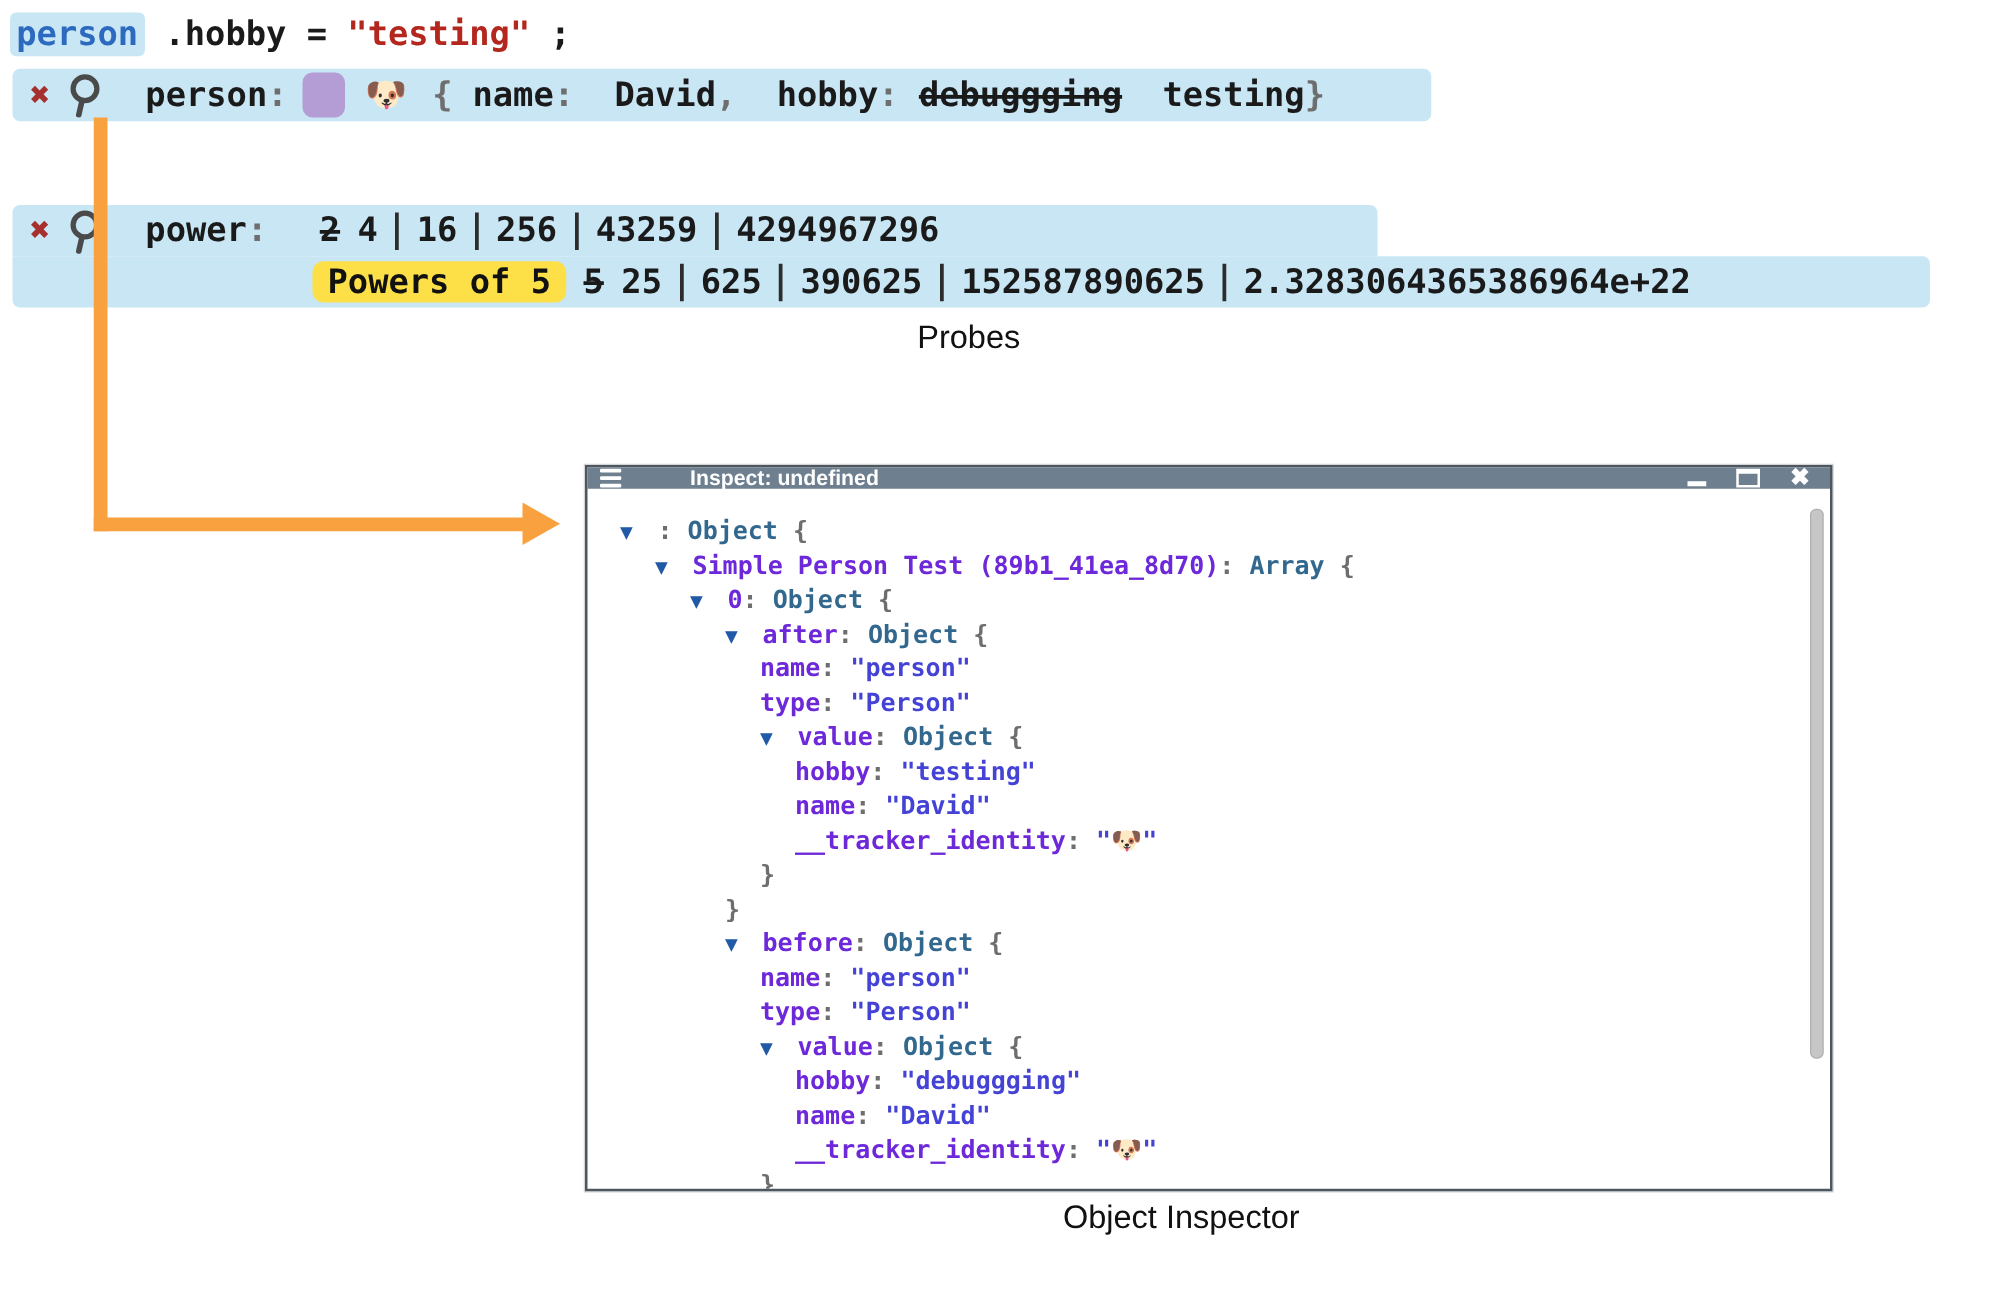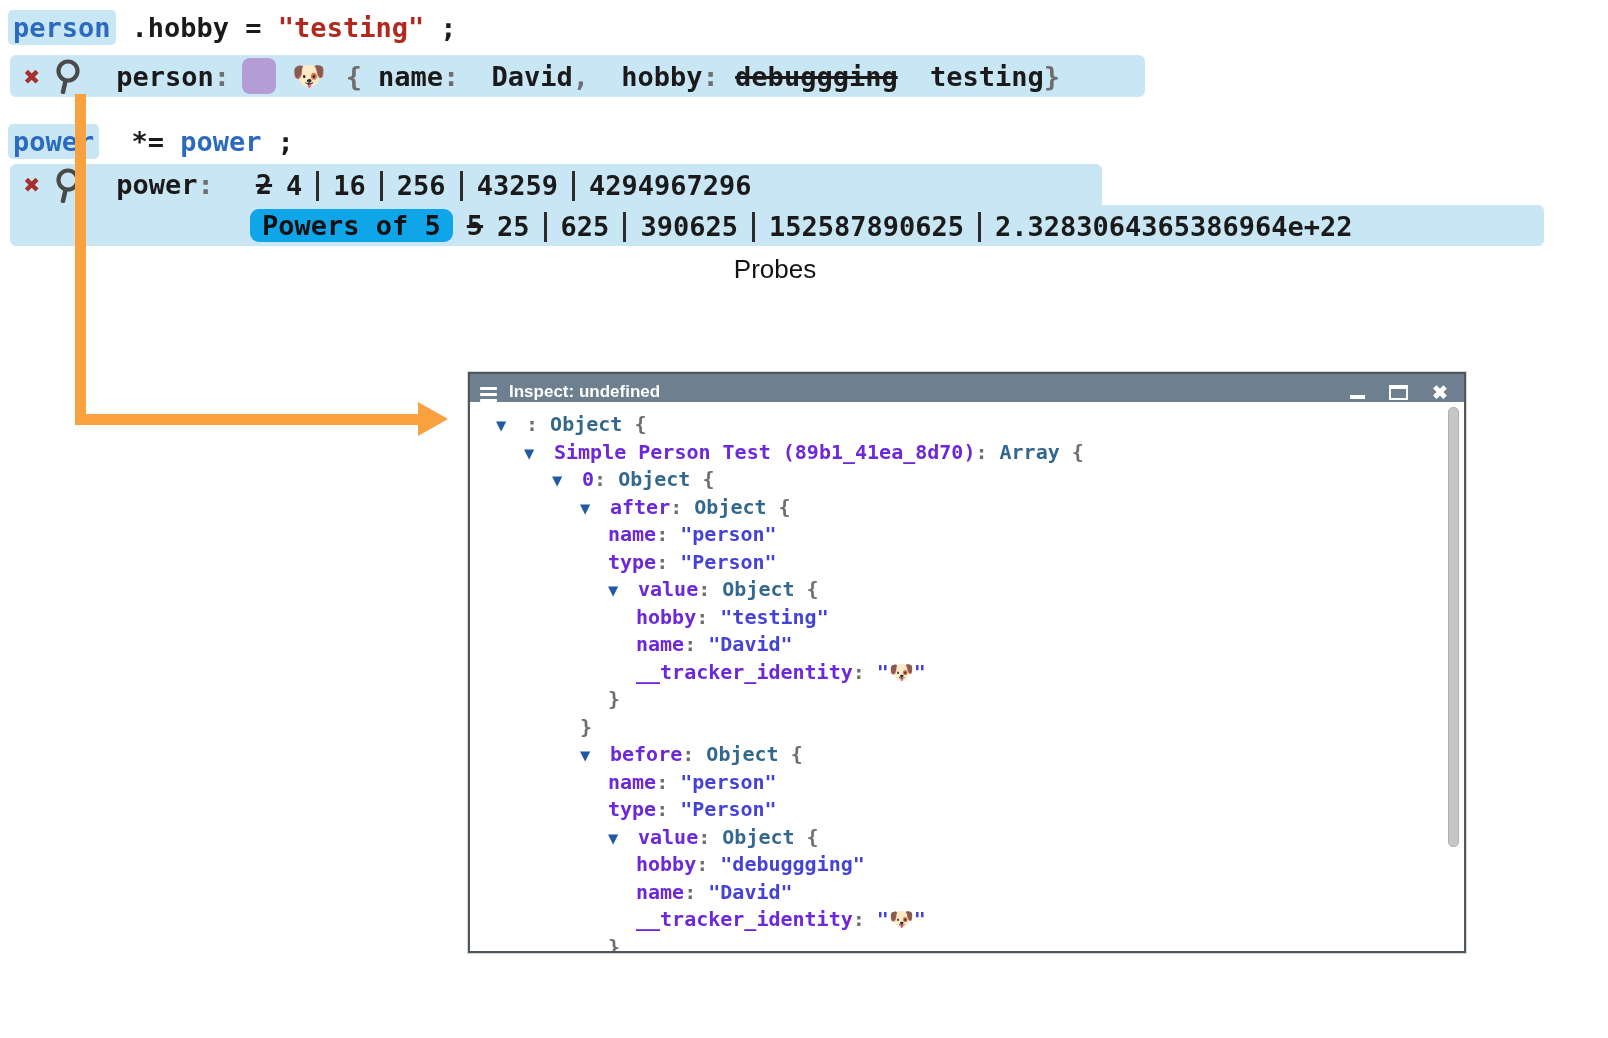--- a/index.html
+++ b/index.html
@@ -13,21 +13,21 @@
   .seg-var-hl{color:#2b6abf;background:#c9e6f5;border-radius:5px;padding:2px 5px;}
   .seg-var{color:#2b6abf;}
   .seg-string{color:#b3271e;}
   .seg-plain{color:#1a1a1a;padding-left:16px;}
   .seg-punct{color:#6e6e6e;}
   .seg-strike{color:#1a1a1a;text-decoration:line-through;text-decoration-thickness:3px;}
   .x-icon{color:#a5302e;font-size:27px;font-weight:bold;margin:0 12px 0 14px;line-height:1;}
   .probe-label{margin-right:6px;}
   .chip{border-radius:9px;padding:1px 12px;margin-right:14px;color:#111;}
   .chip-pink{background:#d29d97;}
-  .chip-green{background:#0ea5e9;text-align:right;}
+  .chip-green{background:#fde047;text-align:right;}
   .old-val{text-decoration:line-through;text-decoration-thickness:3px;margin-right:14px;}
   .sep{display:inline-block;width:0;border-left:3px solid #2c2c2c;height:30px;
        margin:0 14px;vertical-align:middle;}
   .num{vertical-align:middle;}
   .purple-chip{display:inline-block;width:34px;height:36px;background:#b49dd4;
                border-radius:8px;margin:0 16px 0 6px;}
   .emoji{font-size:27px;margin-right:20px;}
 
   
   .caption{position:absolute;font-family:"Liberation Sans",sans-serif;font-size:26px;
@@ -35,22 +35,22 @@
 
   
   .arrow-part{position:absolute;background:#f9a13e;z-index:6;}
   #arrow-head{position:absolute;z-index:6;width:0;height:0;border-top:17px solid transparent;
               border-bottom:17px solid transparent;border-left:30px solid #f9a13e;}
 
   
   #inspector{position:absolute;left:468px;top:372px;width:998px;height:581px;
              background:#fff;border:2px solid #4e565e;box-sizing:border-box;
              box-shadow:0 0 0 1px rgba(78,86,94,.25);}
-  #titlebar{height:28px;background:#6e8090;display:flex;align-items:flex-end;
-            font-family:"Liberation Sans",sans-serif;font-weight:bold;font-size:17px;color:#fff;}
+  #titlebar{height:17px;background:#6e8090;display:flex;align-items:center;
+            font-family:"Liberation Sans",sans-serif;font-weight:bold;font-size:17px;color:#fff;gap:43px;}
   .burger{display:inline-flex;flex-direction:column;gap:3px;margin:0 12px 0 10px;}
   .burger i{display:block;width:17px;height:3px;background:#fff;border-radius:1px;}
   #win-buttons{margin-left:auto;display:flex;align-items:center;gap:24px;margin-right:16px;}
   .btn-min{width:15px;height:4px;background:#fff;margin-top:8px;}
   .btn-max{width:15px;height:9px;border:2px solid #fff;border-top-width:4px;}
   .btn-close{color:#fff;font-size:19px;font-weight:bold;line-height:1;}
   #tree{position:absolute;left:0;top:30px;right:0;bottom:0;overflow:hidden;
         padding:7px 0 0 26px;}
   .tline{font-size:20px;line-height:27.5px;height:27.5px;font-weight:600;white-space:pre;}
   .tri{display:inline-block;width:30px;color:#2059a6;font-size:17px;cursor:pointer;}
@@ -74,21 +74,20 @@
         <circle cx="16" cy="13" r="9.5" fill="none" stroke="#4a4a4a" stroke-width="4.2"></circle>
         <line x1="13.5" y1="23" x2="11" y2="34" stroke="#4a4a4a" stroke-width="4.5" stroke-linecap="round"></line>
       </svg>
     </span>
     <span class="probe-label"><span class="seg-plain">person</span><span class="seg-punct">:</span></span>
     <span class="purple-chip"></span>
     <span class="emoji">🐶</span>
     <span><span class="seg-punct">{</span><span class="seg-plain">name</span><span class="seg-punct">: </span><span class="seg-plain">David</span><span class="seg-punct">, </span><span class="seg-plain">hobby</span><span class="seg-punct">: </span><span class="seg-strike">debuggging</span><span class="seg-plain"> testing</span><span class="seg-punct">}</span></span>
   </div>
 
-  <div class="codeline" style="left:8px;top:126px;"><span class="seg-var-hl">power</span><span class="seg-plain"> *= </span><span class="seg-var">power</span><span class="seg-plain">;</span></div>
 
   <div class="probe-bar" style="left:10px;top:164px;width:1092px;height:41px;border-radius:6px 6px 0 0;">
     <span class="x-icon">✖</span>
     <span style="margin-right:18px;display:inline-flex;">
       <svg width="30" height="36" viewBox="0 0 30 36">
         <circle cx="16" cy="13" r="9.5" fill="none" stroke="#4a4a4a" stroke-width="4.2"></circle>
         <line x1="13.5" y1="23" x2="11" y2="34" stroke="#4a4a4a" stroke-width="4.5" stroke-linecap="round"></line>
       </svg>
     </span>
     <span class="probe-label"><span class="seg-plain">power</span><span class="seg-punct">:</span></span>
@@ -142,14 +141,15 @@
         <div class="tline" style="padding-left: 112px;"><span class="seg-key">type</span><span class="seg-punct">: </span><span class="seg-str">"Person"</span></div>
         <div class="tline" style="padding-left: 112px;"><span class="tri">▼</span><span class="seg-key">value</span><span class="seg-punct">: </span><span class="seg-type">Object</span><span class="seg-punct"> {</span></div>
         <div class="tline" style="padding-left: 140px;"><span class="seg-key">hobby</span><span class="seg-punct">: </span><span class="seg-str">"debuggging"</span></div>
         <div class="tline" style="padding-left: 140px;"><span class="seg-key">name</span><span class="seg-punct">: </span><span class="seg-str">"David"</span></div>
         <div class="tline" style="padding-left: 140px;"><span class="seg-key">__tracker_identity</span><span class="seg-punct">: </span><span class="seg-str">"🐶"</span></div>
         <div class="tline" style="padding-left: 112px;"><span class="seg-punct">}</span></div>
       </div>
     <div id="scroll-thumb"></div>
   </div>
 
+  <div class="caption" style="left:640px;top:958px;width:610px;">Object Inspector</div>
 
 </div>
 
 </body></html>

